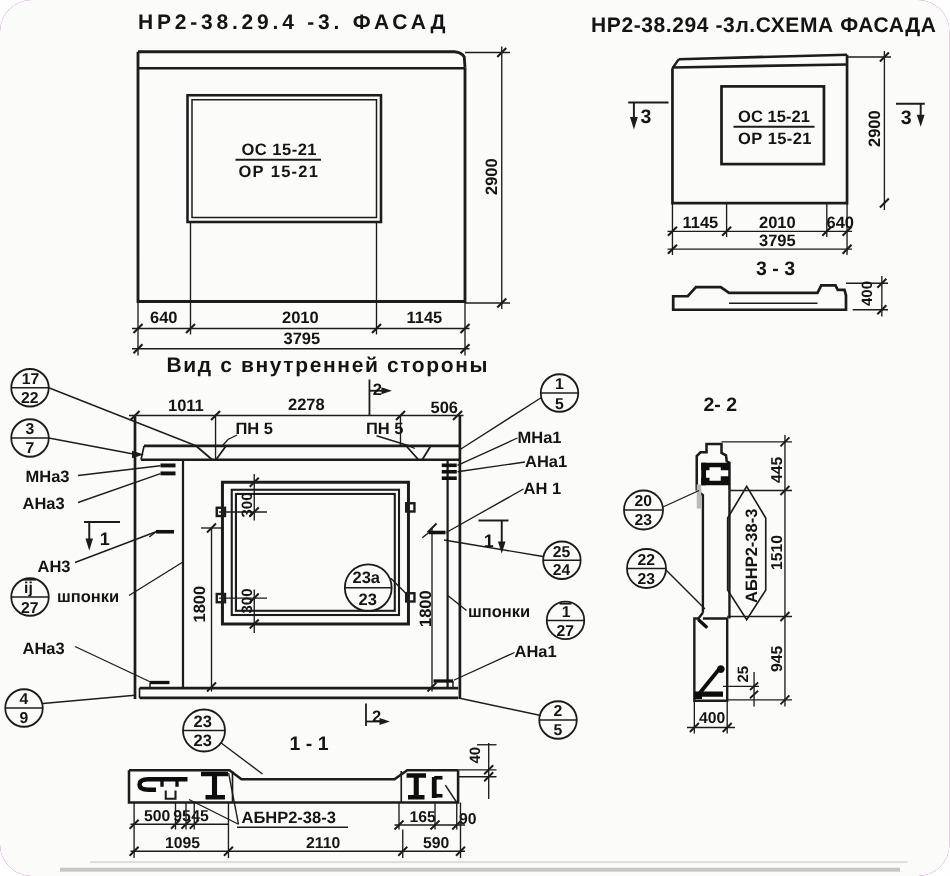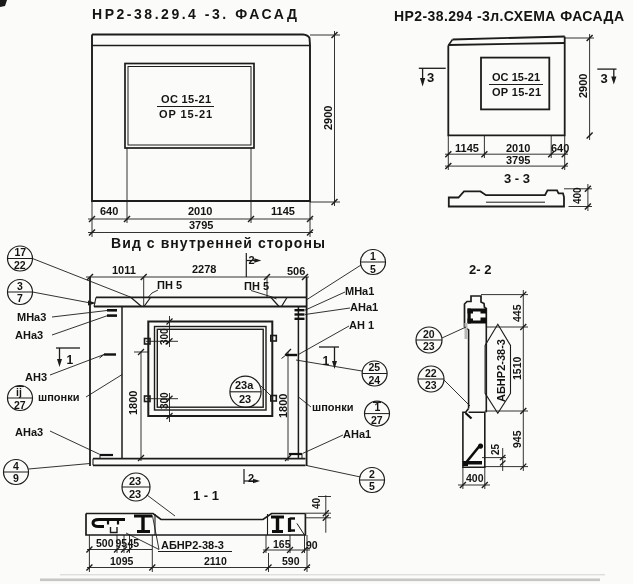--- a/index.html
+++ b/index.html
@@ -1,16 +1,16 @@
 <!DOCTYPE html>
 <html><head>
 <meta charset="utf-8">
 <style>
 html,body{margin:0;padding:0;background:#ffffff;}
-#page{position:relative;width:633px;height:584px;background:#a21caf;overflow:hidden;}
+#page{position:relative;width:633px;height:584px;background:#a21caf;overflow:hidden;border-radius:21px;}
 text{font-family:"Liberation Sans",sans-serif;fill:#141414;}
 .ln{stroke:#1c1c1c;fill:none;}
 </style>
 </head>
 <body>
 <div id="page">
 <svg width="633" height="584" viewBox="0 0 633 584" xmlns="http://www.w3.org/2000/svg">
 <rect x="0" y="0" width="633" height="584" fill="#fbfbf9"></rect>
 
 <g id="facade">

